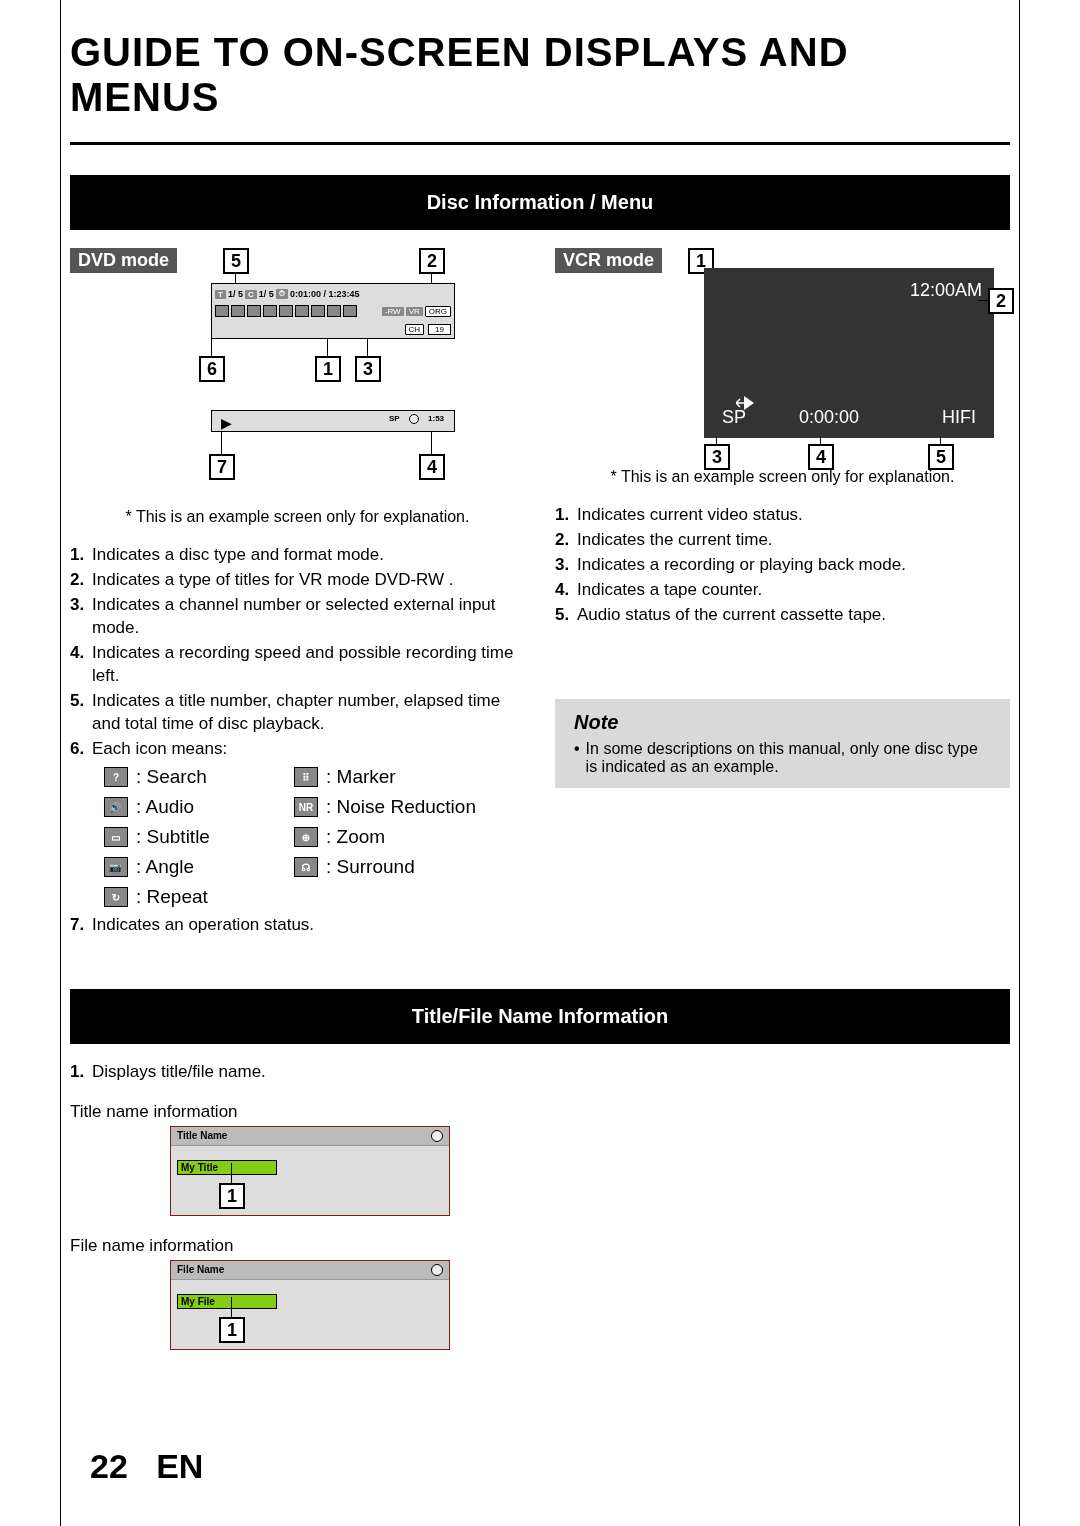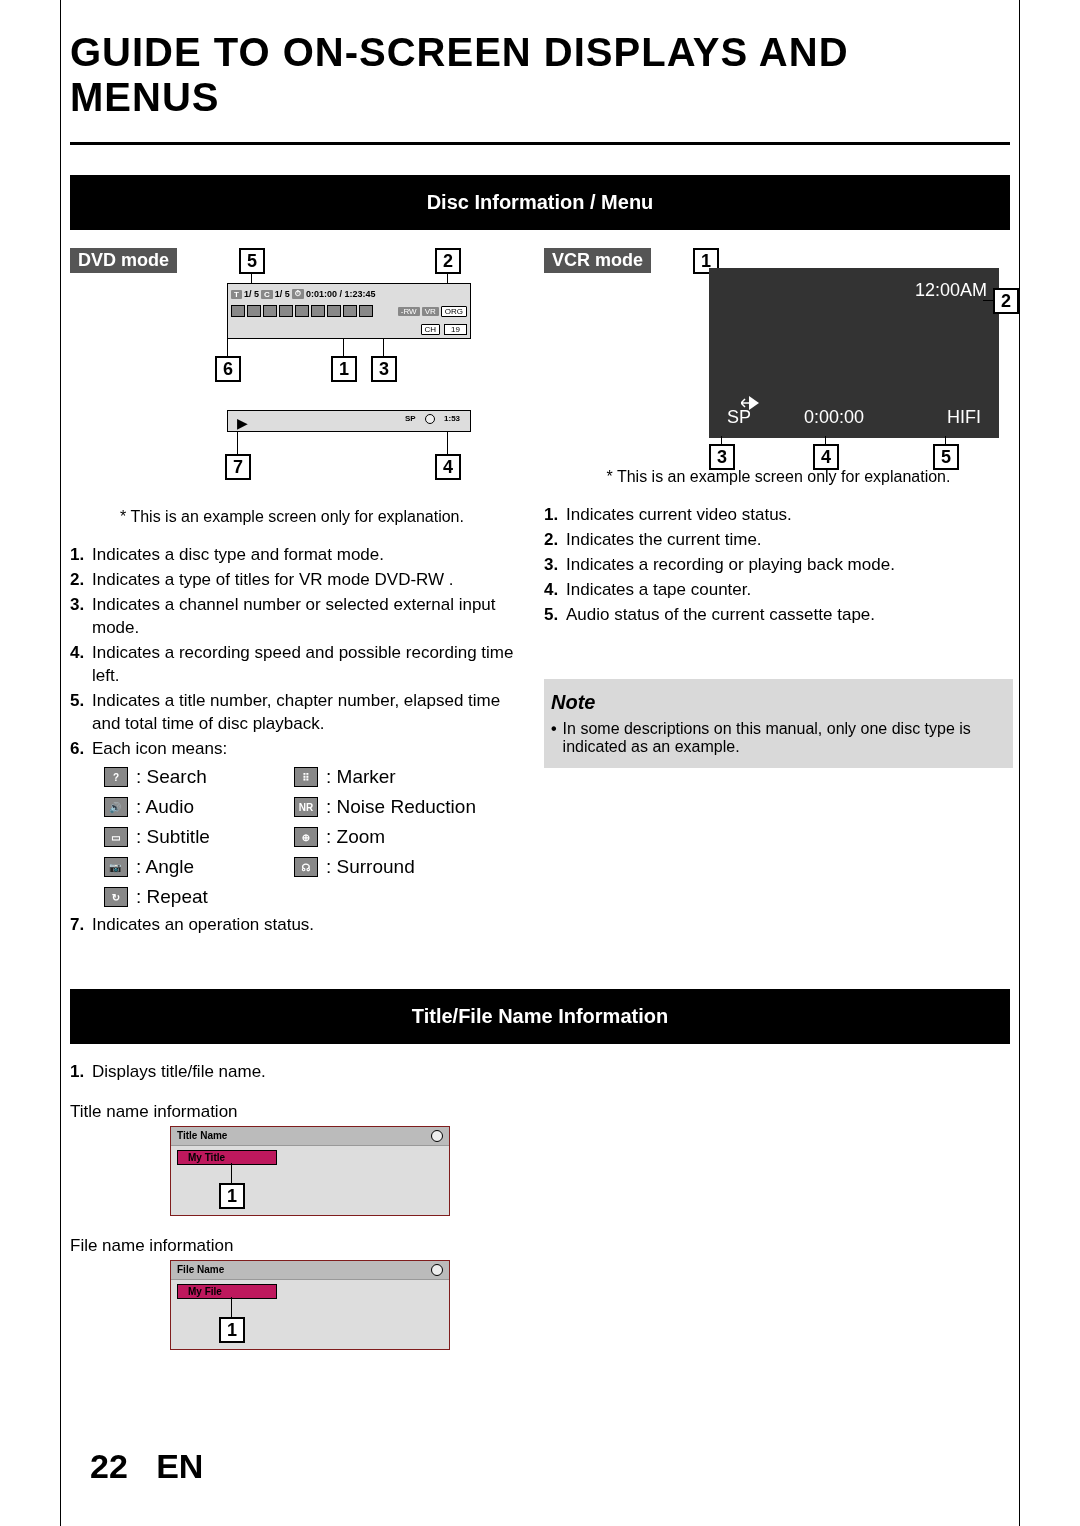--- a/index.html
+++ b/index.html
@@ -39,21 +39,21 @@
   }
   .two-col {
     display: flex;
     gap: 30px;
     margin: 0 10px;
   }
   .col { flex: 1; }
   .mode-row {
     display: flex;
     align-items: flex-start;
-    gap: 32px;
+    gap: 16px;
   }
   .mode-label {
     background: #555;
     color: #fff;
     font-weight: 700;
     padding: 2px 8px;
     font-size: 18px;
     white-space: nowrap;
   }
   .callout-num {
@@ -142,43 +142,43 @@
     row-gap: 8px;
   }
   .legend-item { display:flex; align-items:center; gap:8px; }
   .sq-icon {
     width:24px; height:20px; background:#888; border:1px solid #000;
     display:inline-flex; align-items:center; justify-content:center;
     font-size:10px; color:#fff; font-weight:bold;
   }
   .note-box {
     background: #d9d9d9;
-    padding: 12px 7px;
-    margin-top: 52px;
+    padding: 12px 19px;
+    margin-top: 72px;
     font-size: 16px;
   }
   .note-box .nt { font-style: italic; font-weight:700; font-size:20px; margin-bottom:6px; }
   .note-box .nl { display:flex; gap:6px; }
   .note-box .nl .b { font-weight:bold; }
 
   .title-info-area { margin: 12px 10px 0 10px; font-size:17px; }
   .title-info-area .lbl { margin: 20px 0 4px 0; }
   .info-panel {
     width: 280px; height: 90px;
     background:#ddd; border:1px solid #7f1d1d;
     margin-left: 100px; position:relative; font-size:10px;
   }
   .info-header {
     background:#bbb; padding:3px 6px; display:flex; justify-content:space-between;
     font-weight:bold; border-bottom:1px solid #999;
   }
   .disc-mini { width:12px; height:12px; border:1px solid #000; border-radius:50%; background:#eee; }
   .info-field {
-    margin:4px 6px; border:1px solid #000; background:#be185d; width:100px;
-    padding:1px 10px; font-weight:bold;
+    margin:14px 6px; border:1px solid #000; background:#84cc16; width:100px;
+    padding:1px 3px; font-weight:bold;
   }
   .info-callout { position:absolute; bottom:6px; left:48px; }
   .info-leader { position:absolute; width:1px; height:22px; background:#000; left:60px; bottom:30px; }
 
   .page-footer {
     position:absolute; bottom:40px; left:90px;
     font-size:34px; font-weight:800;
   }
 </style>
 </head>

